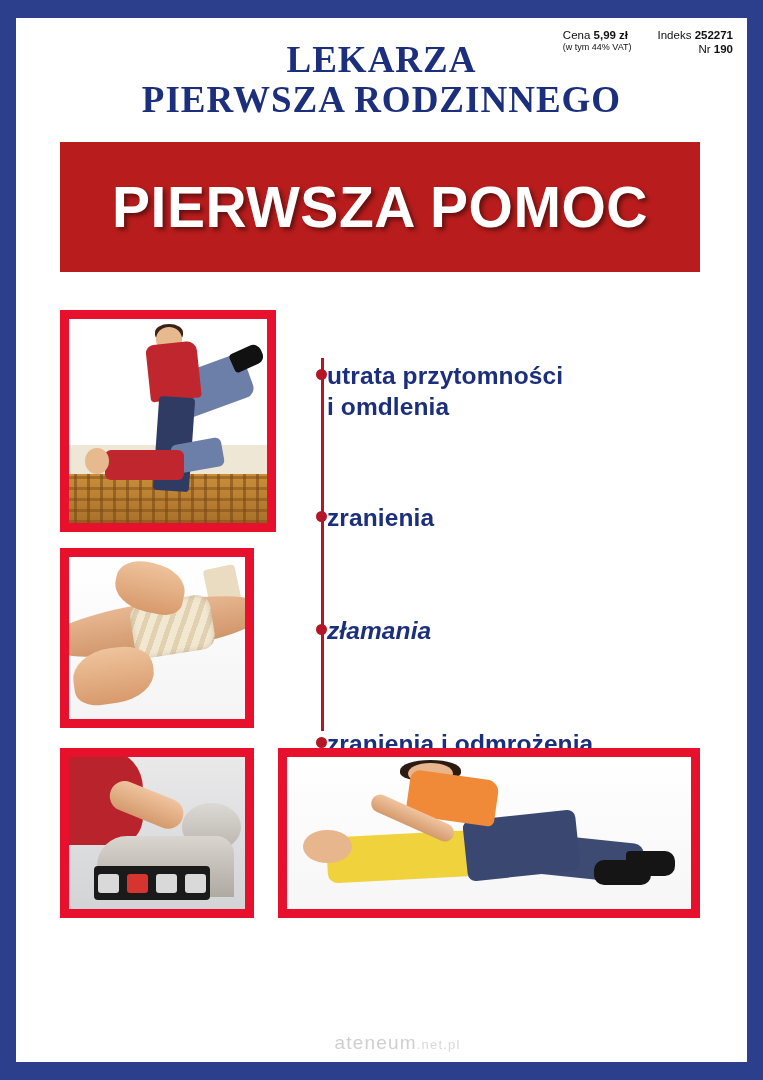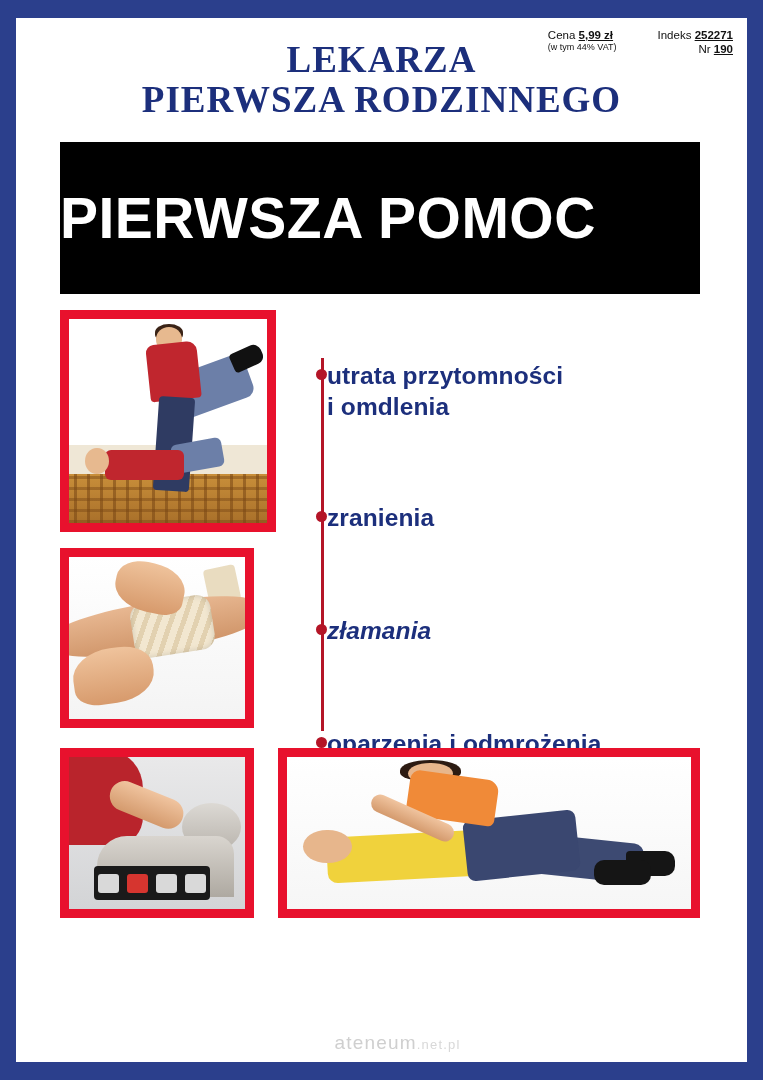--- a/index.html
+++ b/index.html
@@ -33,23 +33,23 @@
   .meta {
     position: absolute;
     top: 10px;
     right: 14px;
     display: flex;
     gap: 26px;
     align-items: flex-start;
     color: #111;
   }
   .meta-col { text-align: left; line-height: 1.25; }
-  .meta-col.right { text-align: right; margin-left: 15px; }
+  .meta-col.right { text-align: right; }
   .meta-line { font-size: 11.5px; white-space: nowrap; }
-  .meta-line b { font-weight: bold; text-decoration: underline; }
+  .meta-line b { font-weight: bold; }
   .meta-small { font-size: 9px; white-space: nowrap; }
 
   
   .series {
     position: absolute;
     top: 22px;
     left: 0;
     right: 0;
     text-align: center;
     color: #1c2f7c;
@@ -58,24 +58,25 @@
     letter-spacing: 1px;
   }
   .series .l1 { font-size: 37px; line-height: 1.08; }
   .series .l2 { font-size: 37px; line-height: 1.1; }
 
   .banner {
     position: absolute;
     top: 124px;
     left: 44px;
     width: 640px;
-    height: 152px;
-    background: #000000;
+    height: 130px;
+    background: #b91c1c;
     display: flex;
     align-items: center;
+    justify-content: center;
   }
   .banner-title {
     color: #ffffff;
     font-size: 57px;
     font-weight: bold;
     letter-spacing: 0.5px;
     text-shadow: 3px 3px 4px rgba(0,0,0,0.45);
     white-space: nowrap;
   }
 
@@ -359,21 +360,21 @@
       <div class="topic" id="topic-1">
         <span class="dot"></span>
         <span class="label" style="white-space: pre-line;">zranienia</span>
       </div>
       <div class="topic" id="topic-2">
         <span class="dot"></span>
         <span class="label" style="white-space: pre-line; font-style: italic;">złamania</span>
       </div>
       <div class="topic" id="topic-3">
         <span class="dot"></span>
-        <span class="label" style="white-space: pre-line;">oparzenia i odmrożenia</span>
+        <span class="label" style="white-space: pre-line;">zranienia i odmrożenia</span>
       </div>
     </div>
 
     <div class="frame" id="frame-unconscious">
       <div class="inner-photo">
         <div class="scene s1">
           <div class="mat"></div>
           <div class="raised-legs"></div>
           <div class="shoe"></div>
           <div class="helper-hair"></div>

